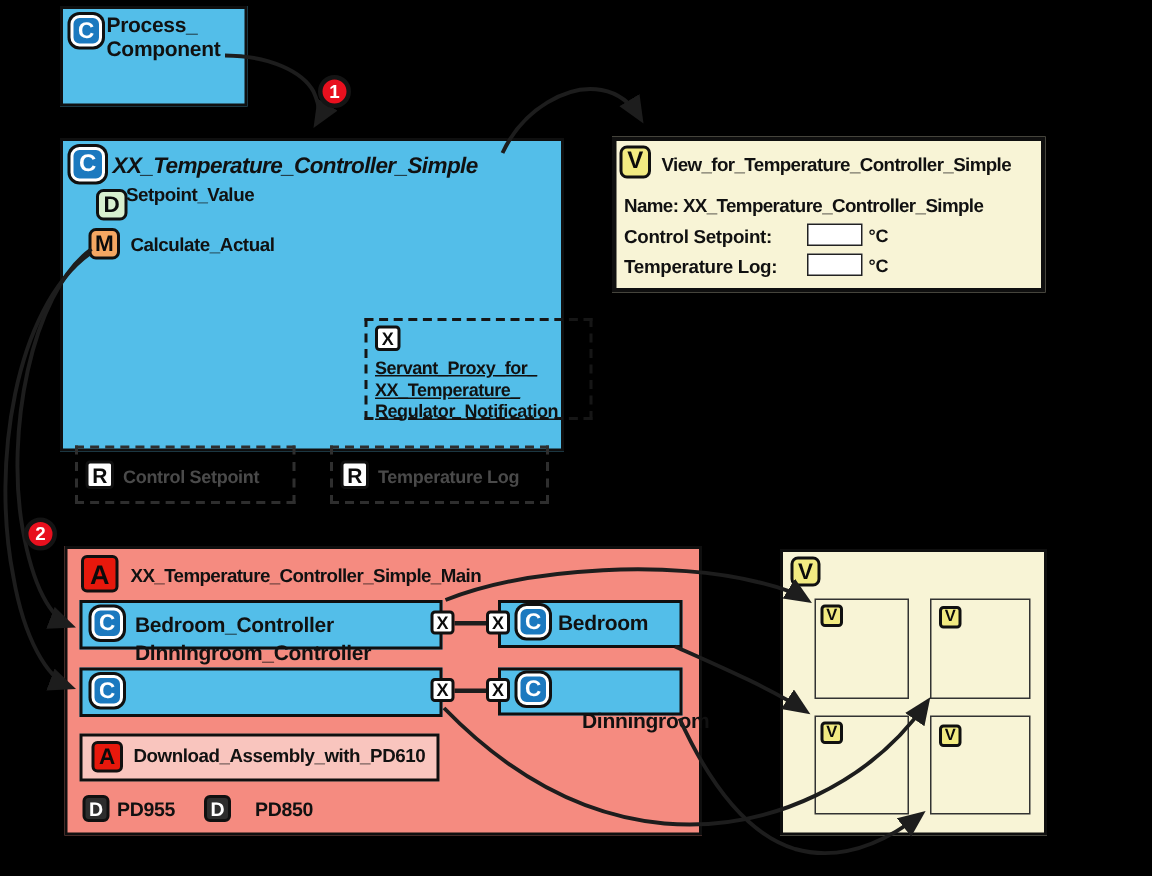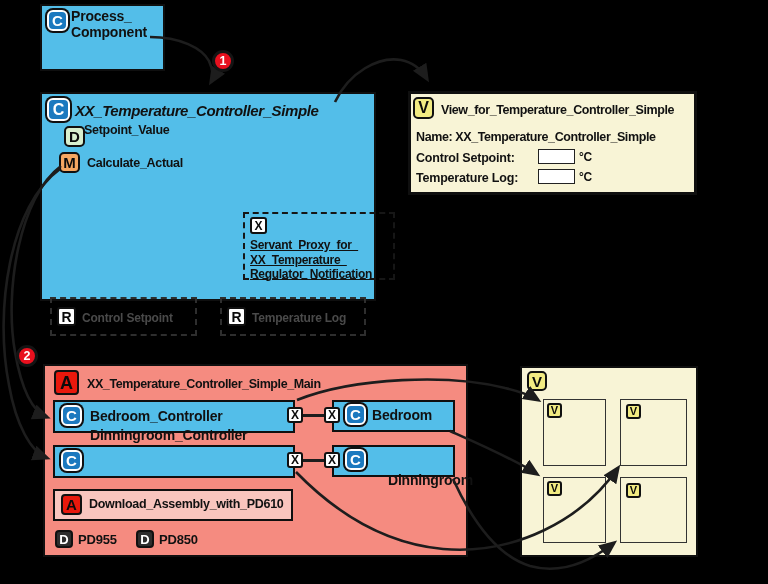--- a/index.html
+++ b/index.html
@@ -104,21 +104,21 @@
 <div class="icon icon-c" style="left:345px;top:449px;width:21px;height:21px;font-size:15px;">C</div>
 <div class="lbl" style="left:372px;top:472px;font-size:14px;margin-left:16px;">Dinningroom</div>
 
 <div class="box pink" style="left:53px;top:489px;width:240px;height:32px;"></div>
 <div class="icon icon-a" style="left:61px;top:494px;width:21px;height:21px;font-size:15px;">A</div>
 <div class="lbl" style="left:89px;top:497px;font-size:12.5px;letter-spacing:-0.3px;">Download_Assembly_with_PD610</div>
 
 <div class="icon icon-dd" style="left:55px;top:530px;width:18px;height:18px;font-size:13px;">D</div>
 <div class="lbl" style="left:78px;top:532px;font-size:13px;">PD955</div>
 <div class="icon icon-dd" style="left:136px;top:530px;width:18px;height:18px;font-size:13px;">D</div>
-<div class="lbl" style="left:159px;top:532px;font-size:13px;">PD850</div>
+<div class="lbl" style="left:170px;top:532px;font-size:13px;">PD850</div>
 
 <div class="box cream" style="left:520px;top:366px;width:178px;height:191px;border-width:2.5px;"></div>
 <div class="icon icon-v" style="left:527px;top:371px;width:20px;height:20px;font-size:15px;">V</div>
 <div class="cell" style="left:543px;top:399px;width:63px;height:67px;"></div>
 <div class="icon icon-v" style="left:547px;top:403px;width:15px;height:15px;font-size:11px;border-radius:3px;">V</div>
 <div class="cell" style="left:620px;top:399px;width:67px;height:67px;"></div>
 <div class="icon icon-v" style="left:626px;top:404px;width:15px;height:15px;font-size:11px;border-radius:3px;">V</div>
 <div class="cell" style="left:543px;top:477px;width:63px;height:66px;"></div>
 <div class="icon icon-v" style="left:547px;top:481px;width:15px;height:15px;font-size:11px;border-radius:3px;">V</div>
 <div class="cell" style="left:620px;top:477px;width:67px;height:66px;"></div>

